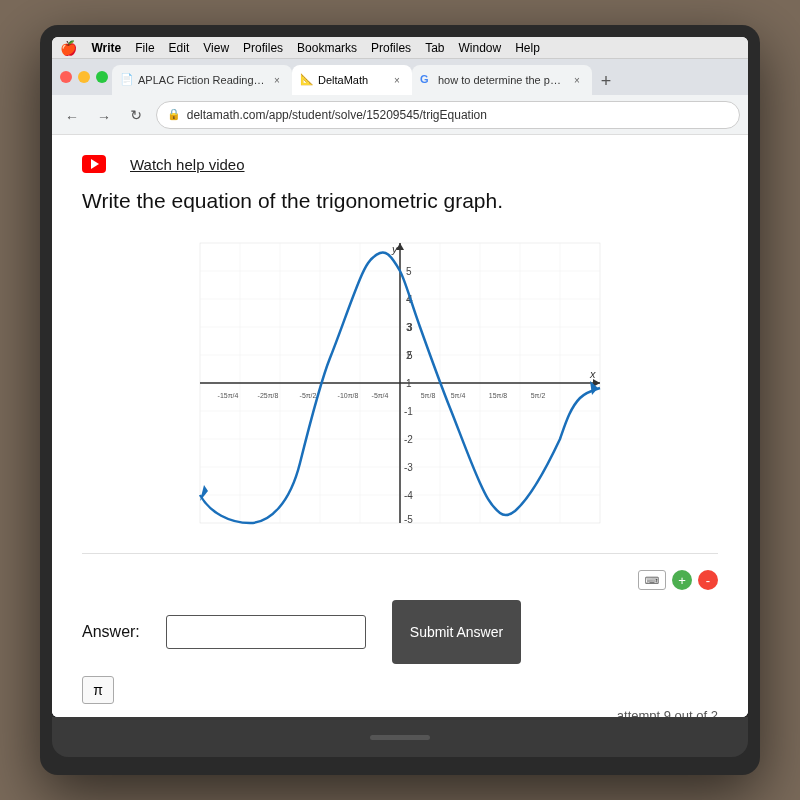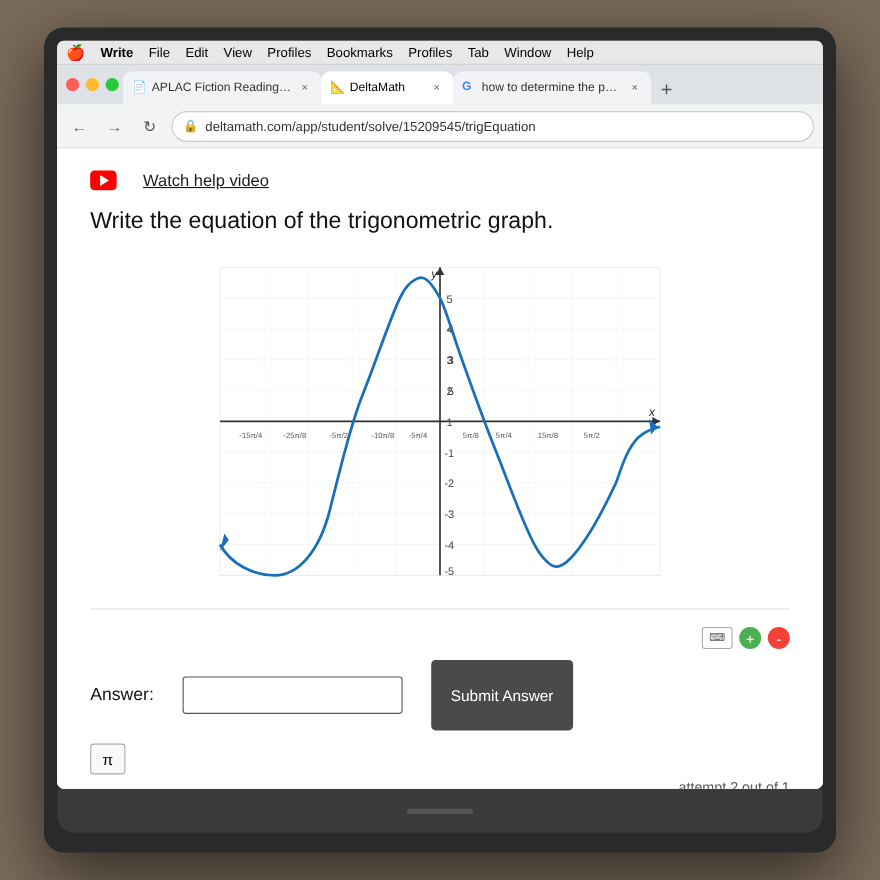--- a/index.html
+++ b/index.html
@@ -489,21 +489,21 @@
           <div class="answer-row">
             <span class="answer-label">Answer:</span>
             <input class="answer-input" type="text" placeholder="" style="">
             <button class="submit-btn">Submit Answer</button>
           </div>
 
           <div style="display:flex; align-items:center; gap:8px;">
             <button class="pi-btn">π</button>
           </div>
 
-          <div class="attempt-text">attempt 2 out of 1</div>
+          <div class="attempt-text">attempt 9 out of 2</div>
         </div>
       </div>
     </div>
   </div>
 
   <div style="height:40px; background:#3a3a3a; border-radius:0 0 16px 16px; display:flex; align-items:center; justify-content:center;">
     <div style="width:60px; height:5px; background:#555; border-radius:3px;"></div>
   </div>
 </div>
 

